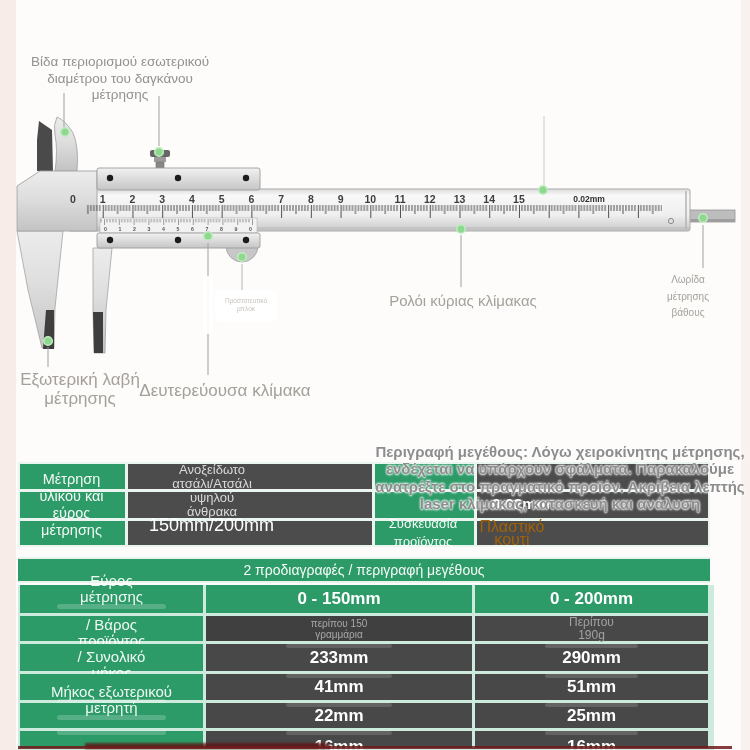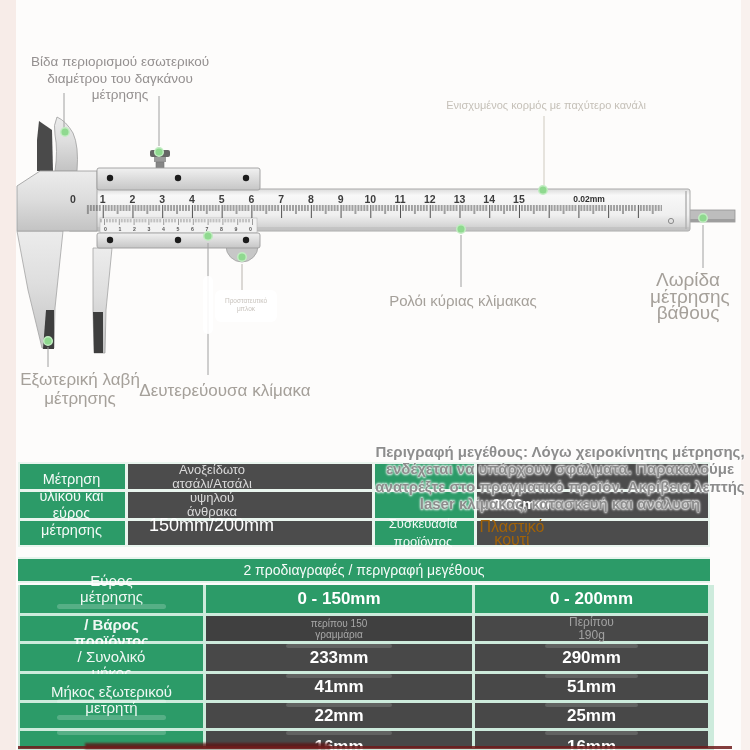--- a/index.html
+++ b/index.html
@@ -7,21 +7,21 @@
         font-family:"Liberation Sans", sans-serif;}
   .edge{position:absolute;top:0;height:750px;z-index:0;}
   .edge.l{left:0;width:16px;background:#f7ece8;}
   .edge.r{right:0;width:9px;background:#f9f1ee;}
 
   
   .callout{position:absolute;white-space:pre-line;text-align:center;color:#a5a09a;z-index:3;}
   .co-screw{left:25px;top:54px;width:190px;font-size:13.5px;line-height:16.5px;color:#949090;}
   .co-body{left:435px;top:99px;width:222px;font-size:11px;line-height:13px;color:#c5c0b8;}
   .co-mainscale{left:388px;top:292px;width:150px;font-size:15px;line-height:17px;text-align:center;}
-  .co-depth{left:650px;top:272px;width:76px;font-size:19px;line-height:16.5px;}
+  .co-depth{left:650px;top:272px;width:76px;font-size:10px;line-height:16.5px;}
   .co-outer{left:14px;top:370px;width:132px;font-size:17px;line-height:19px;}
   .co-vernier{left:136px;top:381px;width:178px;font-size:17px;line-height:19px;}
   .co-protect{left:217px;top:297px;width:58px;font-size:6.5px;line-height:8px;color:#c9c4be;}
   .white-capsule{position:absolute;background:#fff;border-radius:6px;z-index:2;}
 
   
   .spec{position:absolute;left:18px;top:462px;width:692px;height:85px;z-index:1;}
   .spec .cellabs{position:absolute;}
   .gbg{background:#2c9b68;}
   .dbg{background:#4c4c4c;}
@@ -53,21 +53,21 @@
   
   .sizes{position:absolute;left:18px;top:585px;width:692px;height:165px;z-index:1;
          display:grid;grid-template-columns:183px 266px 233px;grid-template-rows:28px 25px 27px 26px 25px 17px;
          gap:3px;background:#cdebdc;border-left:2px solid #cdebdc;border-right:2px solid #cdebdc;}
   .cell{position:relative;}
   .lblcell{background:#2c9b68;overflow:visible;z-index:3;}
   .lbl-text{position:absolute;left:0;width:100%;text-align:center;white-space:pre-line;
             color:rgba(255,255,255,.93);font-size:15px;line-height:16px;z-index:4;}
   .lbl-text::after{content:"";position:absolute;left:20%;bottom:-4px;width:60%;height:5px;
                    background:rgba(255,255,255,.20);border-radius:3px;}
-  .o1{top:-12px;} .o2{top:1px;font-weight:bold;} .o3{top:5px;} .o4{top:10px;} .o5{top:-3px;}
+  .o1{top:-12px;} .o2{top:1px;} .o3{top:5px;} .o4{top:10px;} .o5{top:-3px;}
   .val{display:flex;align-items:center;justify-content:center;text-align:center;white-space:pre-line;}
   .vg{background:#2c9b68;color:#fff;font-size:17px;font-weight:600;}
   .vd{background:#484848;color:#fff;font-size:17px;font-weight:600;}
   .vd::before{content:"";position:absolute;top:0;left:30%;width:40%;height:4px;
               background:rgba(190,195,190,.22);border-radius:2px;}
   .vs1{background:#404040;color:#a8a8a8;font-size:10px;line-height:11px;font-weight:400;}
   .vs2{background:#484848;color:#a2a2a2;font-size:12px;line-height:13px;font-weight:400;}
   .vlast{align-items:flex-start;padding-top:6px;box-sizing:border-box;}
 
   .red-line{position:absolute;left:18px;top:746px;width:714px;height:3px;background:#6e1b1b;opacity:.85;z-index:6;}
@@ -198,21 +198,20 @@
       <circle cx="208" cy="236" r="4.3"></circle>
       <circle cx="242" cy="257" r="4.3"></circle>
       <circle cx="703" cy="218" r="4.3"></circle>
       <circle cx="48" cy="341" r="4.3"></circle>
     </g>
   </svg>
 
   <div class="white-capsule" style="left:215px;top:290px;width:62px;height:32px;"></div>
   <div class="callout co-screw">Βίδα περιορισμού εσωτερικού
 διαμέτρου του δαγκάνου μέτρησης</div>
-  <div class="callout co-body">Ενισχυμένος κορμός με παχύτερο κανάλι</div>
   <div class="callout co-mainscale">Ρολόι κύριας κλίμακας</div>
   <div class="callout co-depth">Λωρίδα
 μέτρησης
 βάθους</div>
   <div class="callout co-outer">Εξωτερική λαβή
 μέτρησης</div>
   <div class="callout co-vernier">Δευτερεύουσα κλίμακα</div>
   <div class="callout co-protect">Προστατευτικό
 μπλοκ</div>
 

